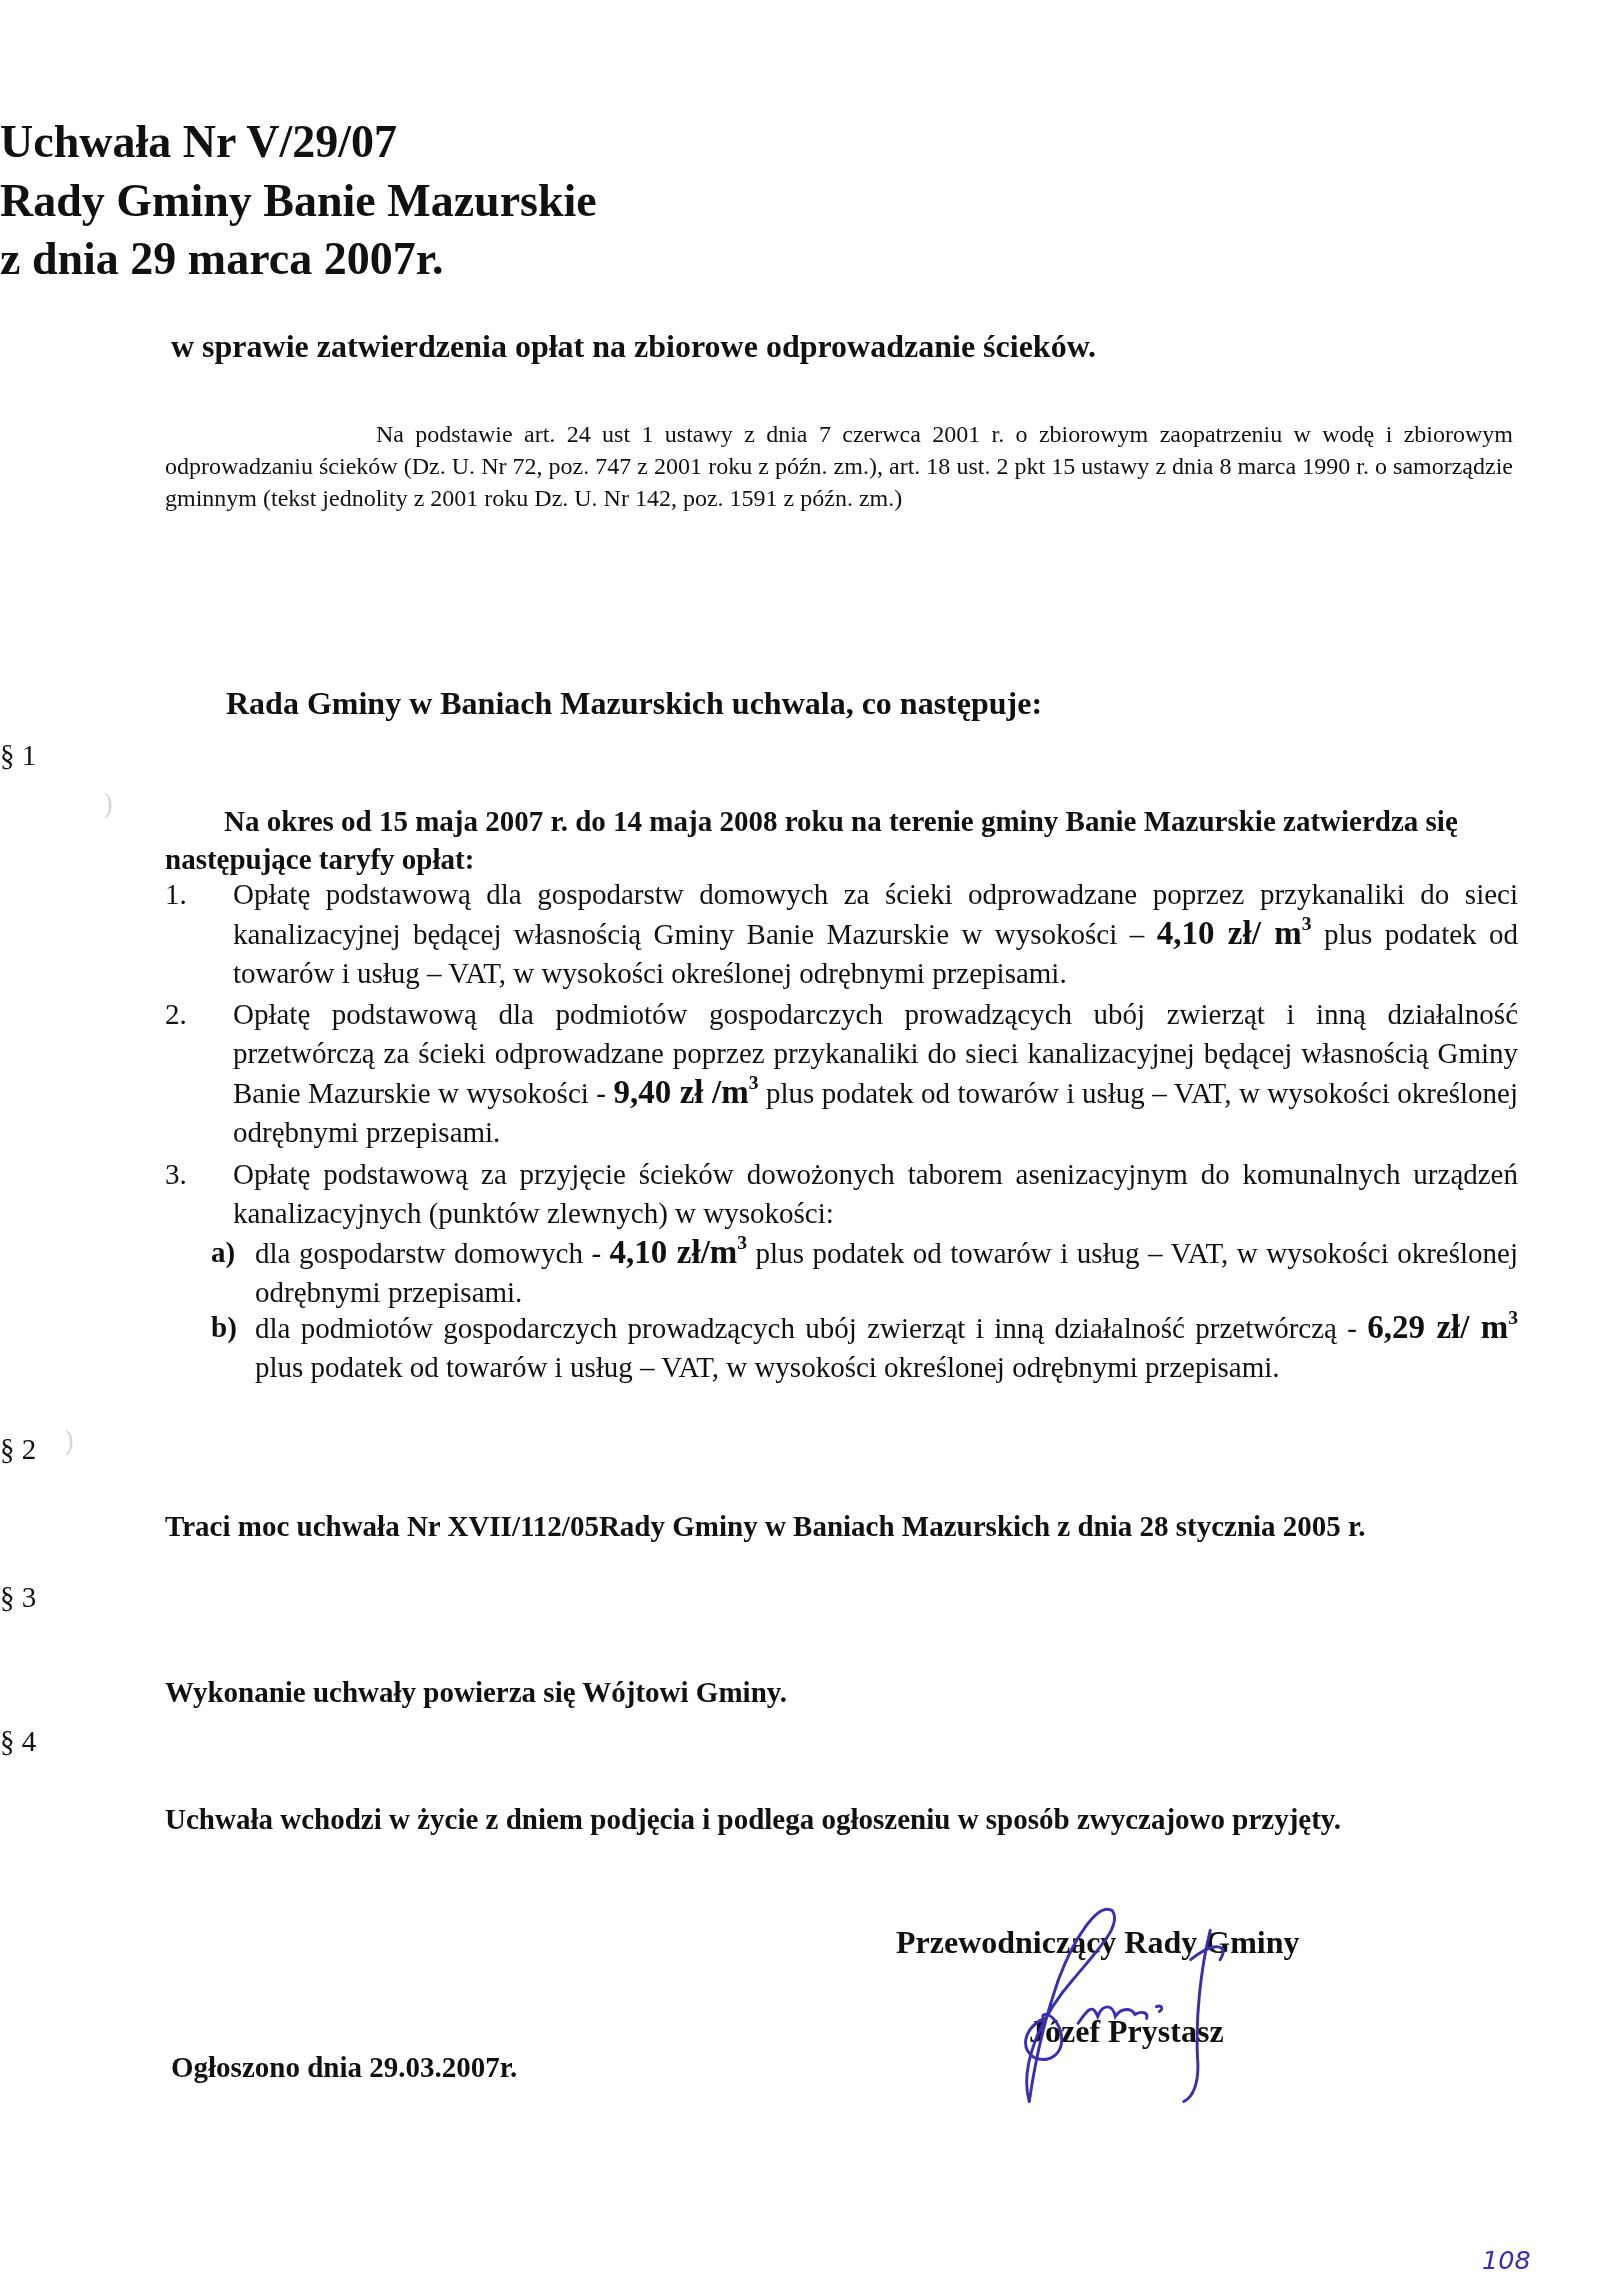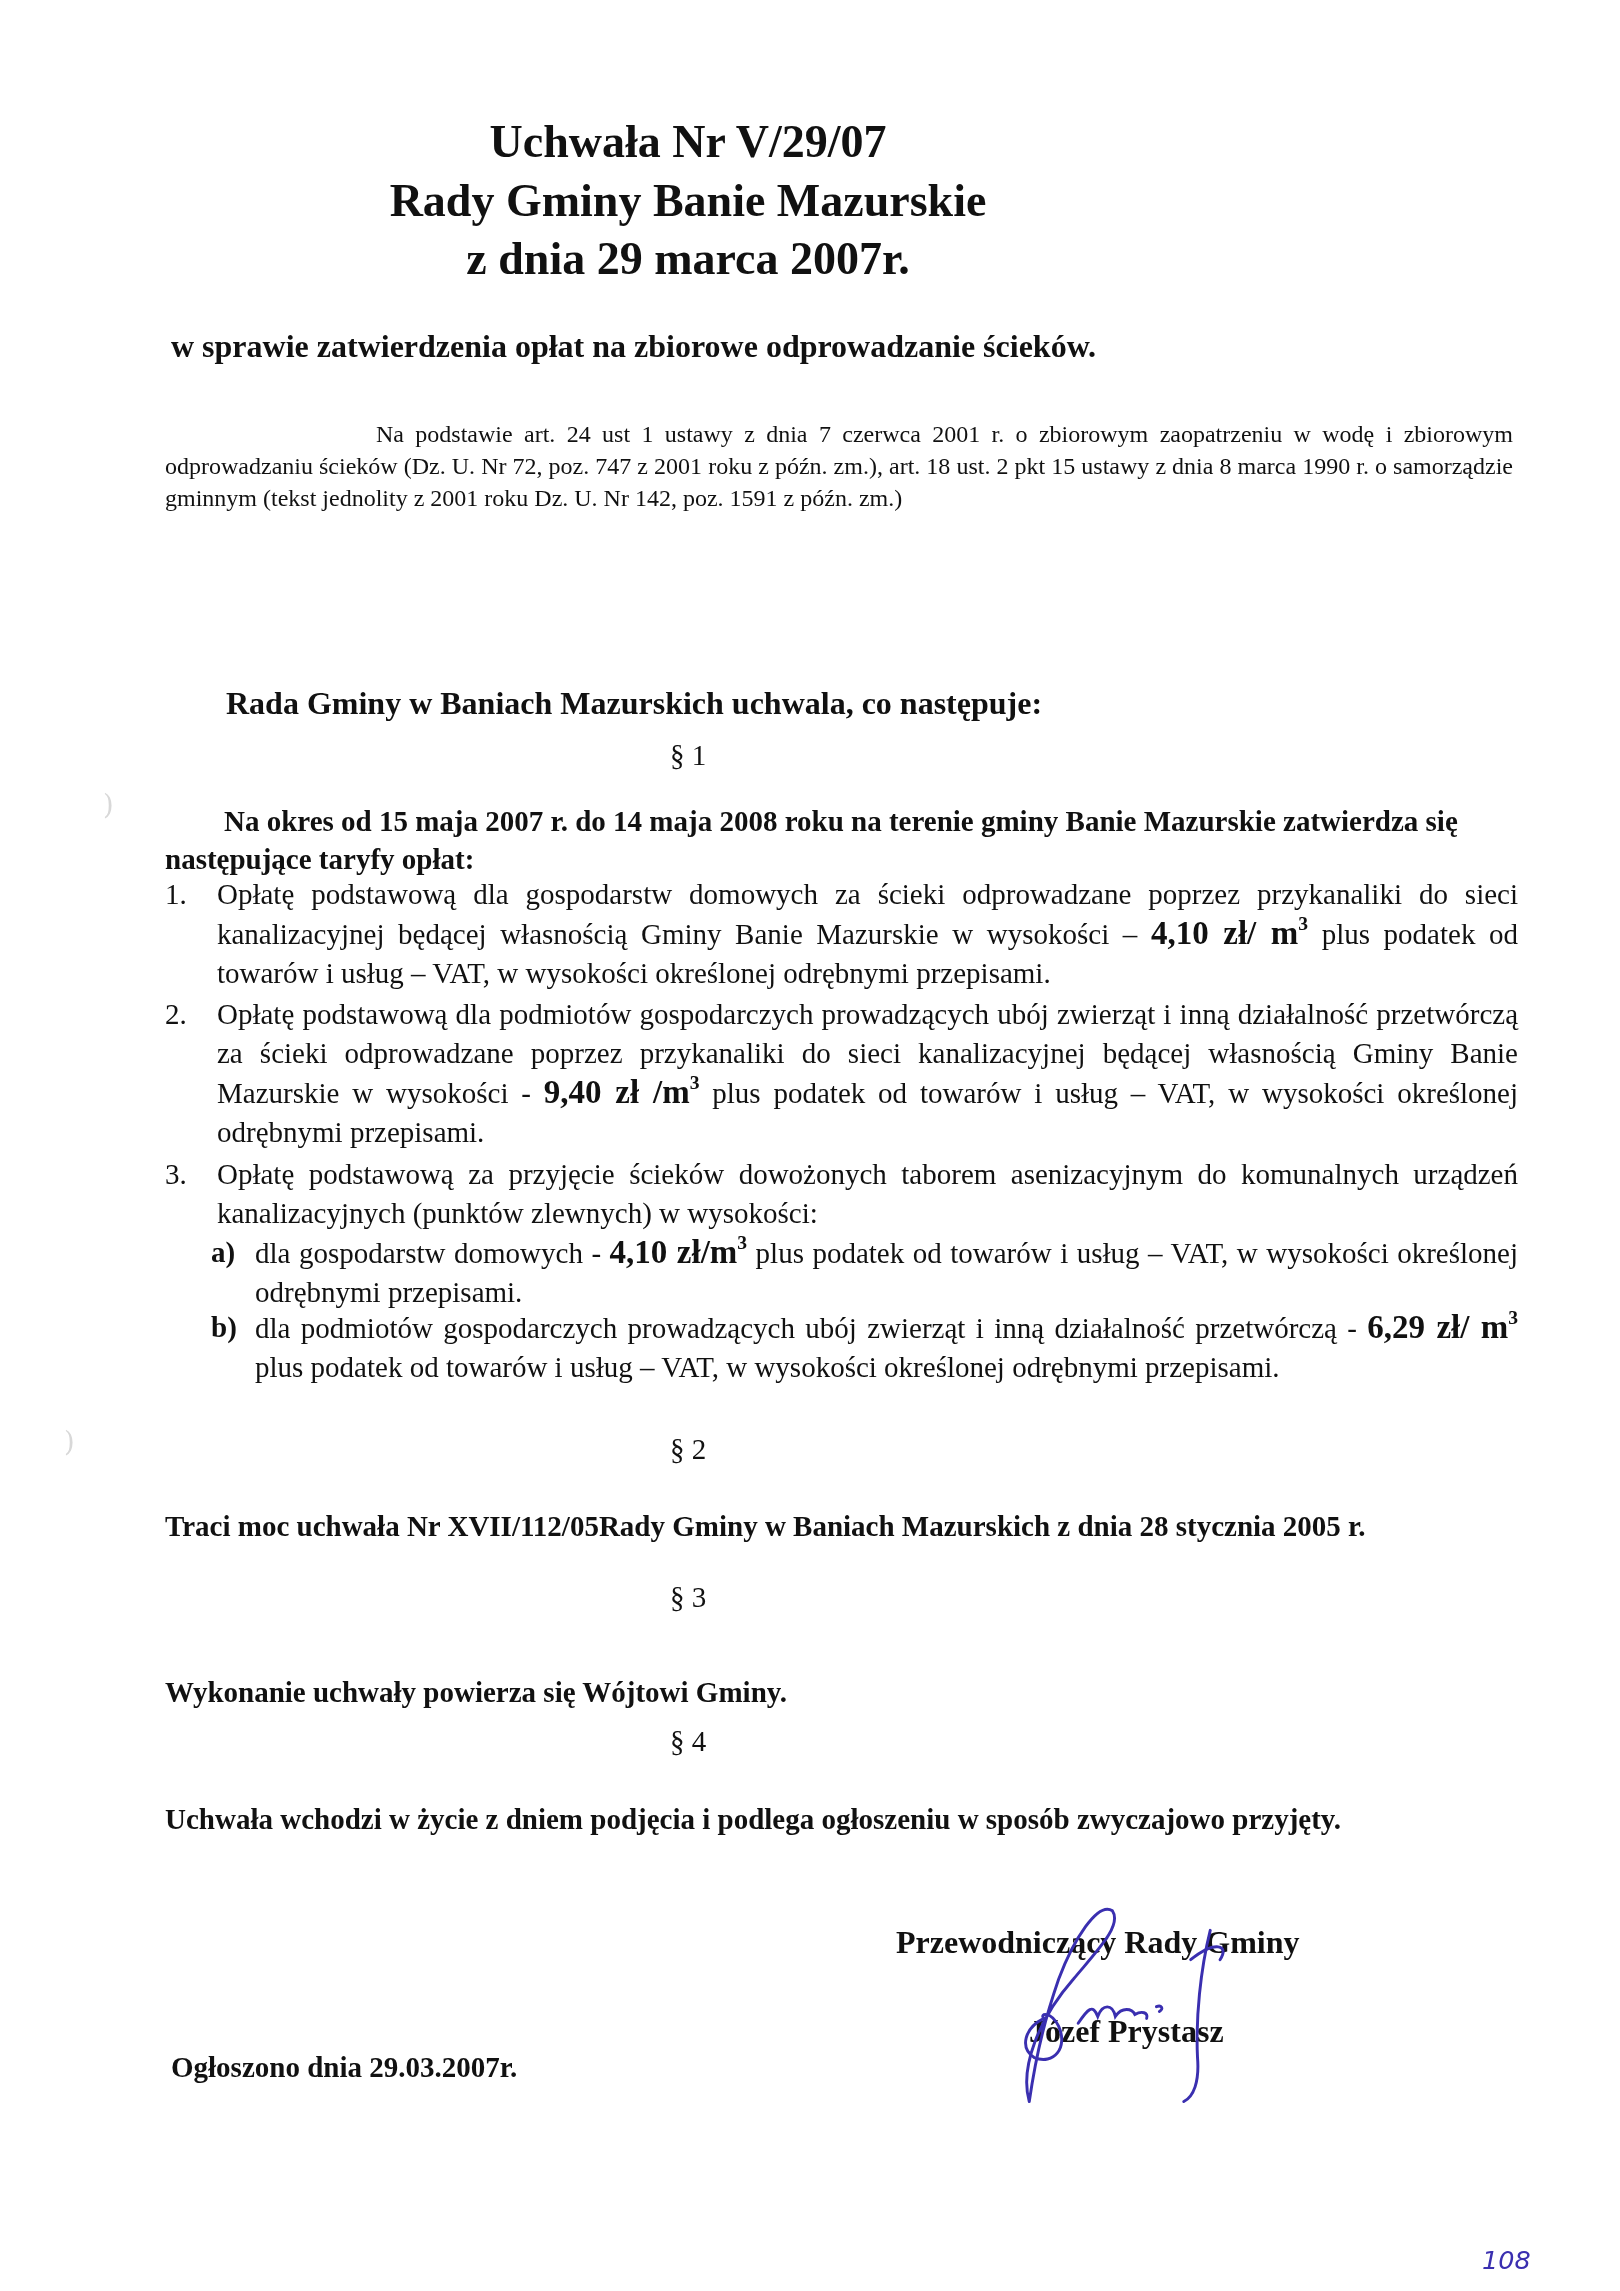--- a/index.html
+++ b/index.html
@@ -1,32 +1,32 @@
 <!DOCTYPE html>
 <html><head>
 <meta charset="utf-8">
 <style>
   html, body { margin: 0; padding: 0; background: #ffffff; }
   body { width: 1620px; height: 2292px; position: relative; overflow: hidden;
          font-family: "Liberation Serif", "DejaVu Serif", serif; color: #111; }
   .abs { position: absolute; white-space: nowrap; }
-  .center { left: 0; width: 1376px; text-align: center; }
+  .center { left: 0; width: 1376px; text-align: left; }
   .title { font-weight: bold; font-size: 46px; line-height: 59px; }
   .subject { font-weight: bold; font-size: 32px; left: 171px; top: 328px; }
   .pre { font-size: 24px; line-height: 32px; left: 165px; width: 1348px; top: 418px;
          text-align: justify; white-space: normal; }
   .pre .indent { display: inline-block; width: 211px; }
   .lead { font-weight: bold; font-size: 32px; left: 226px; top: 685px; }
   .sect { font-size: 29px; }
   .body { font-size: 29px; line-height: 38px; font-weight: bold; }
   .p1 { left: 165px; top: 802px; width: 1353px; white-space: normal; }
   .p1 .indent { display: inline-block; width: 59px; }
   .item { position: absolute; left: 165px; width: 1353px; font-size: 29px; line-height: 39px; }
   .item .num { position: absolute; left: 0; top: 0; }
-  .item .txt { margin-left: 52px; text-align: justify; text-align-last: left; }
+  .item .txt { margin-left: 68px; text-align: justify; text-align-last: left; }
   .sub { position: absolute; left: 211px; width: 1307px; font-size: 29px; line-height: 39px; }
   .sub .lbl { position: absolute; left: 0; top: 0; font-weight: bold; }
   .sub .txt { margin-left: 44px; text-align: justify; text-align-last: left; }
   .rate { font-weight: bold; font-size: 33px; }
   sup { font-size: 19.6px; vertical-align: 13.7px; line-height: 0; }
   .sig { font-weight: bold; font-size: 32px; }
   .stamp { font-weight: bold; font-size: 29px; left: 171px; top: 2051px; }
   .pageno { left: 1482px; top: 2245px; font-size: 25.5px; font-style: italic; color: #3a2fb0;
             font-family: "DejaVu Sans", sans-serif; }
   .artifact { color: #d8d8d8; font-size: 27.4px; font-family: "DejaVu Serif", serif; }

